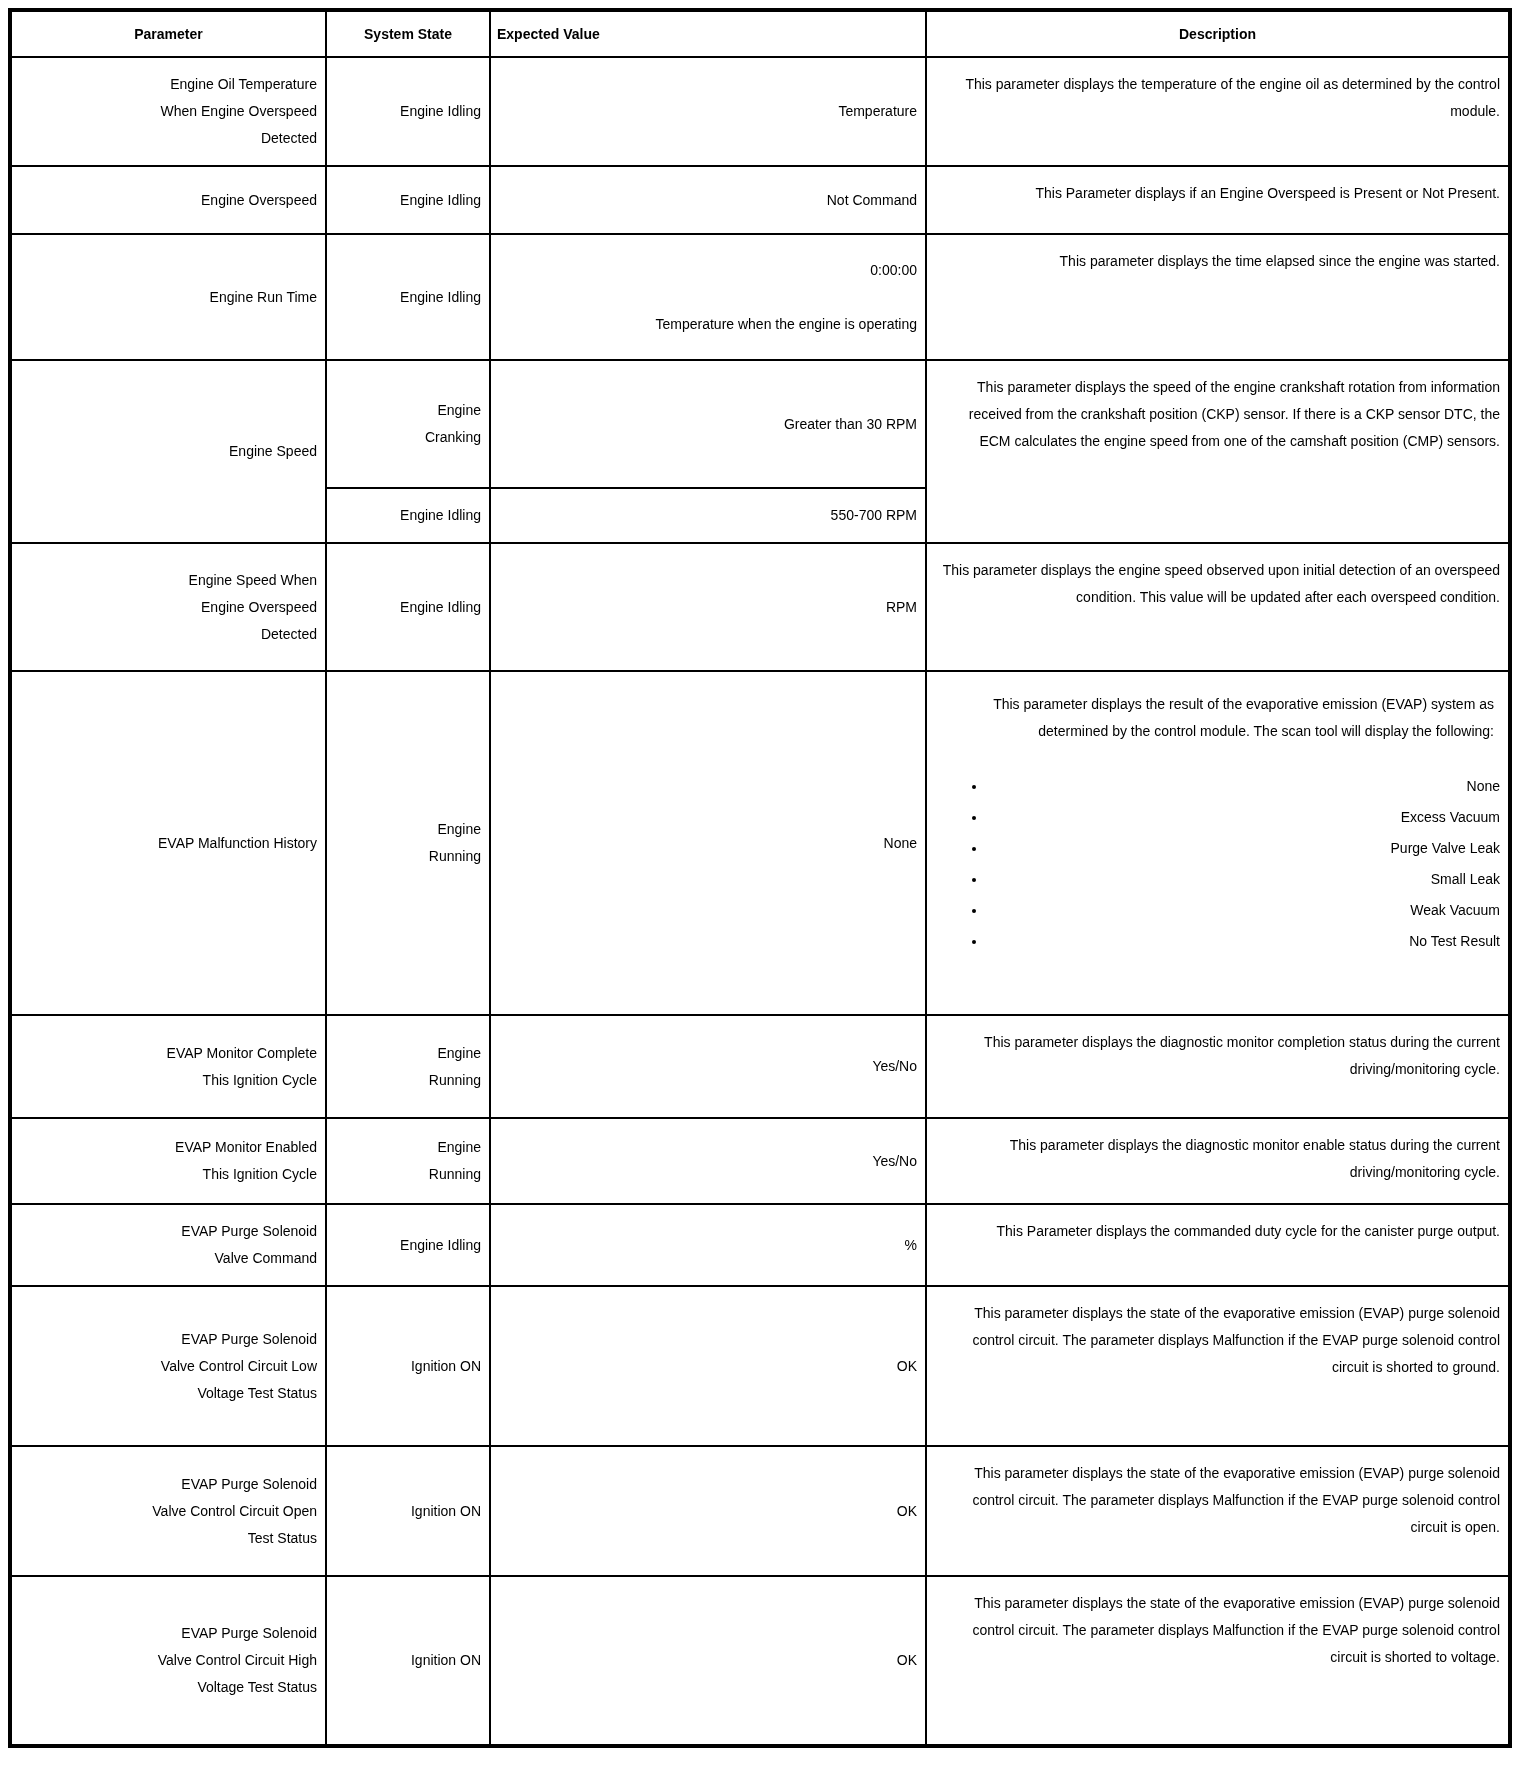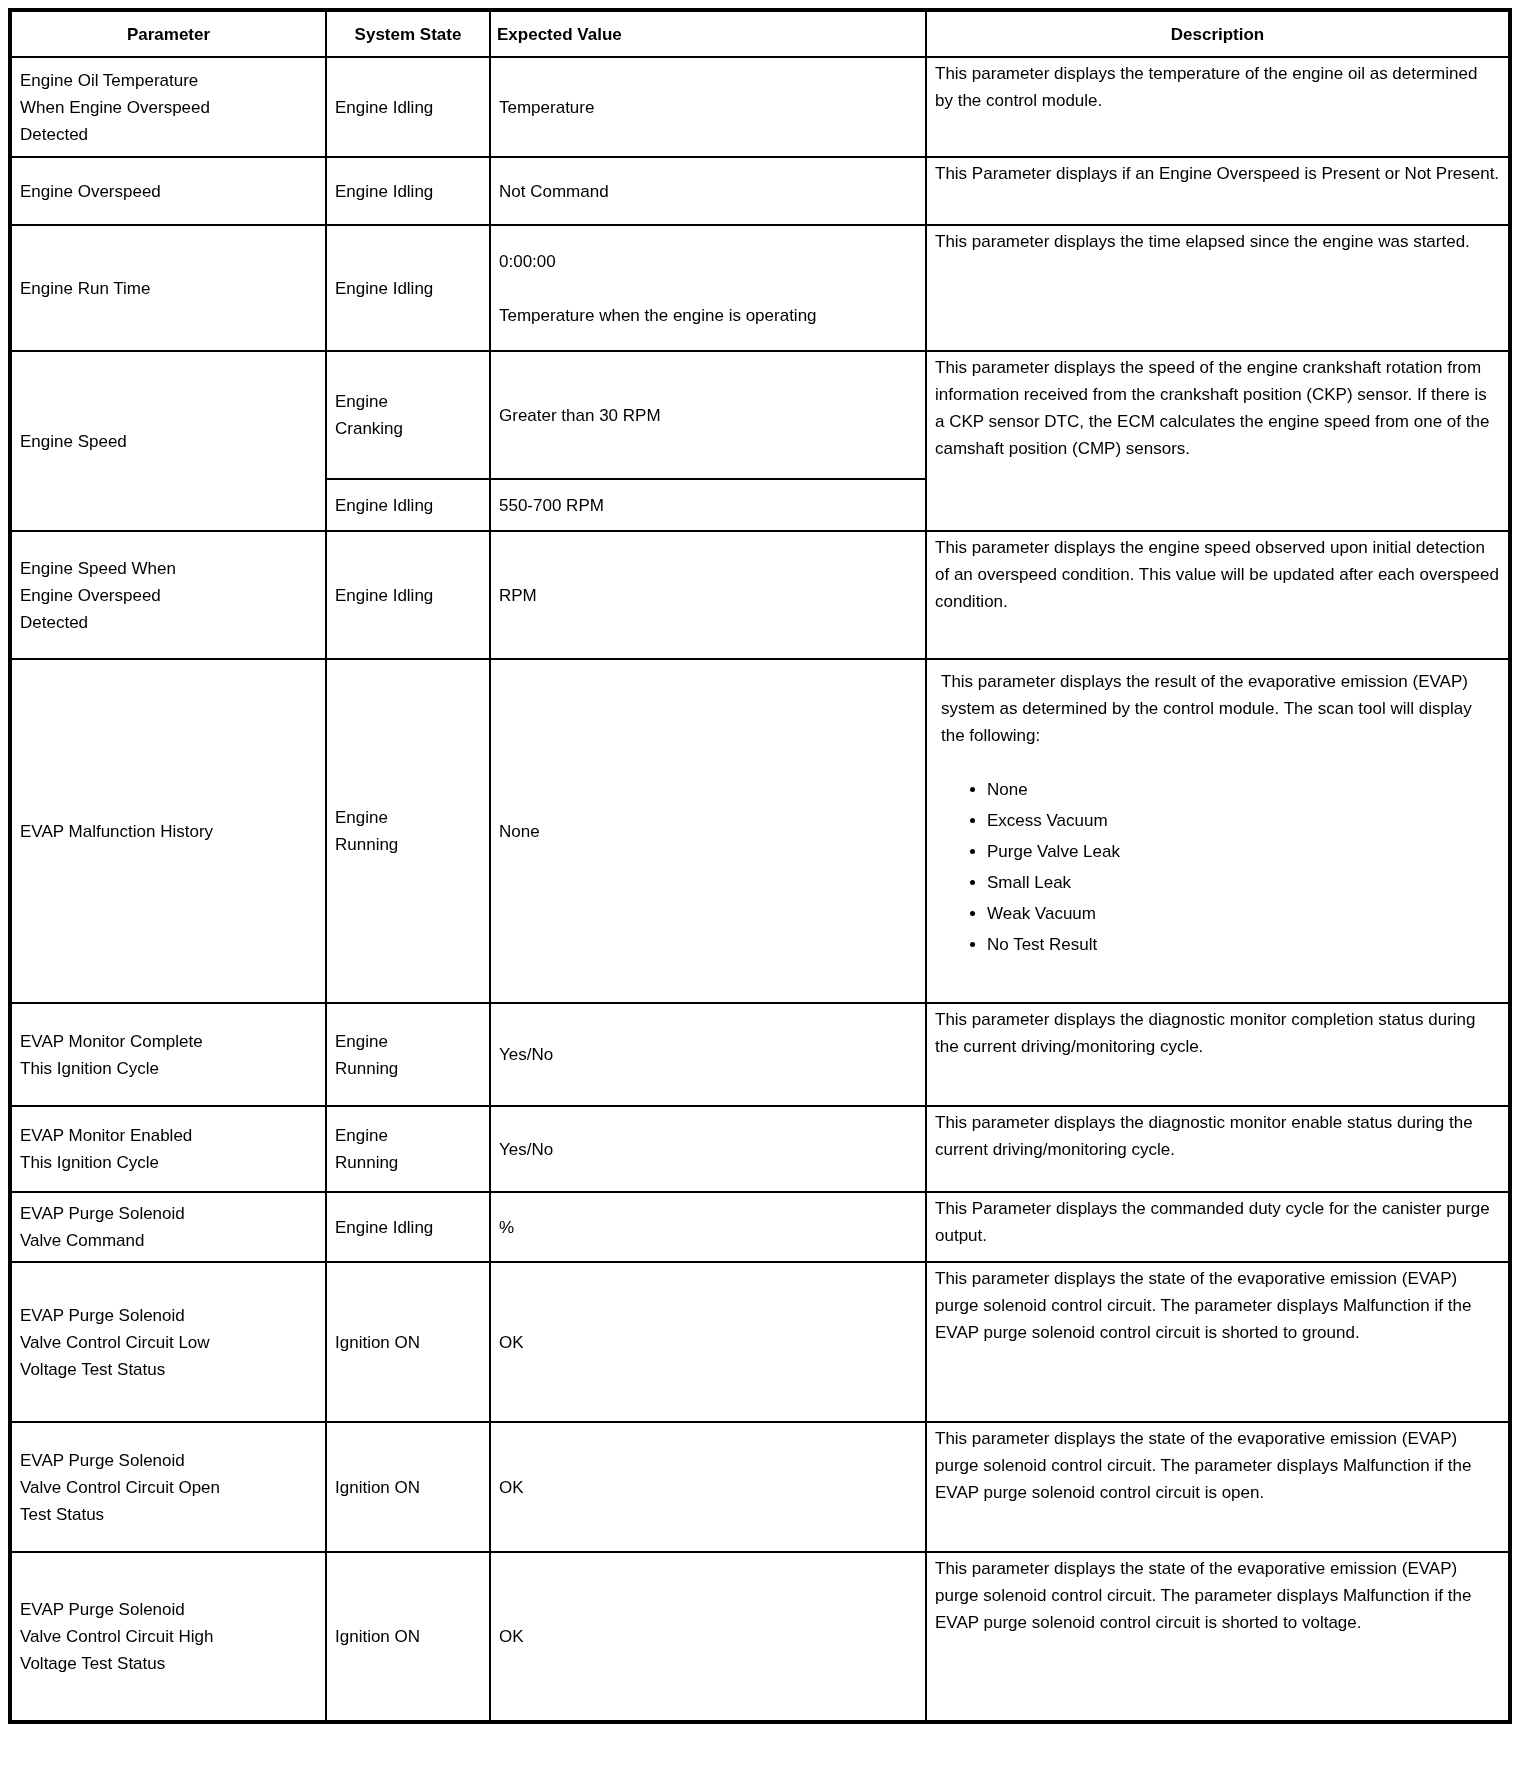--- a/index.html
+++ b/index.html
@@ -14,28 +14,28 @@
     height: 1768px;
     background: #ffffff;
     box-sizing: border-box;
     padding: 8px;
   }
   table.param-table {
     border-collapse: collapse;
     table-layout: fixed;
     width: 1504px;
     border: 4px solid #000000;
-    font-size: 17px;
+    font-size: 14px;
     line-height: 27px;
   }
   .param-table th,
   .param-table td {
     border: 2px solid #000000;
-    padding: 2px 8px;
-    text-align: left;
+    padding: 13px 8px;
+    text-align: right;
     overflow: hidden;
   }
   .param-table th {
     font-weight: bold;
     text-align: center;
     height: 38px;
     padding: 3px 6px;
   }
   .param-table th.th-value {
     text-align: left;

